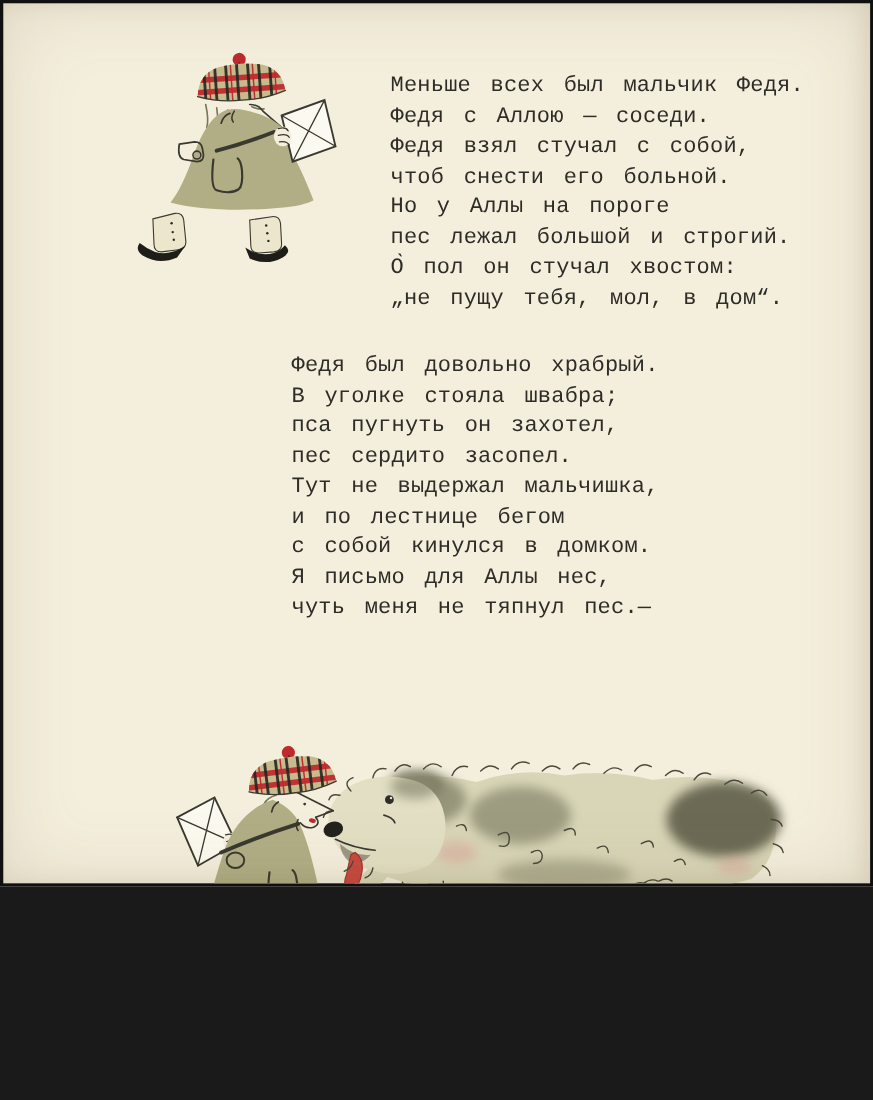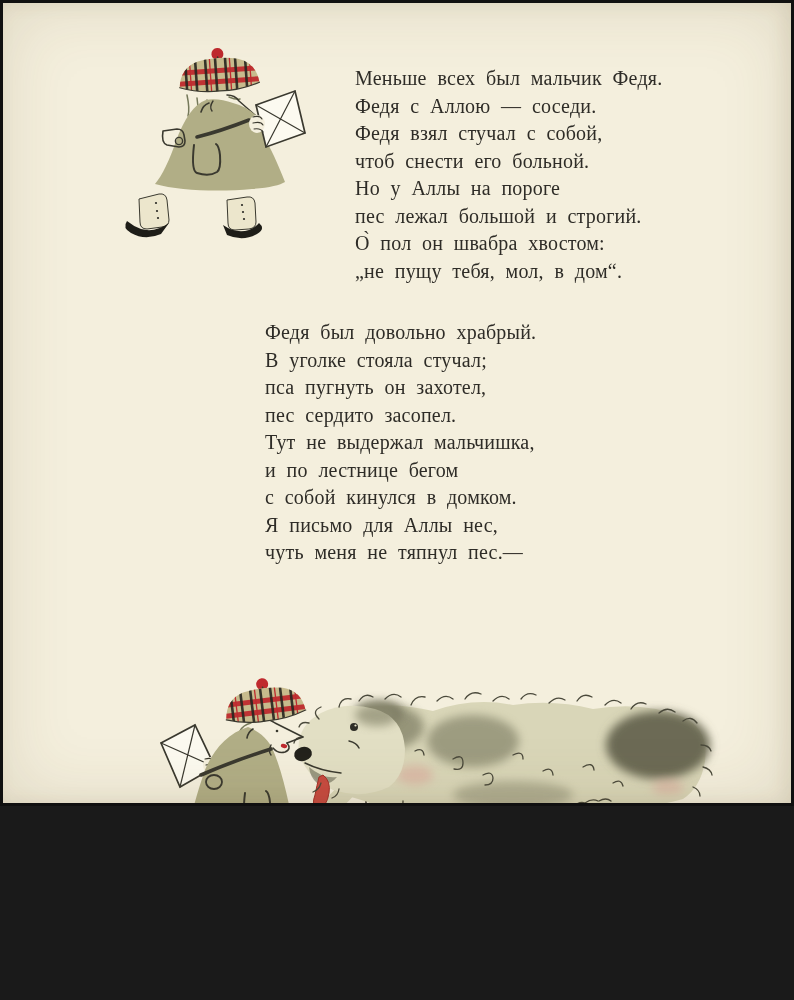--- a/index.html
+++ b/index.html
@@ -5,21 +5,21 @@
   :root{
     --paper:#f4efdd; --text-ink:#2e2c27; --line-ink:#3a392f; --coat:#b1ae86;
     --cap-red:#bf2a2e; --tartan-base:#c7bb8d; --boot-cream:#ece6cc; --sole-black:#1e1d18;
     --dog-light:#d9d6b8; --dog-head:#e2dfc4; --dog-dark:#6c6b55; --dog-mid:#8f8e73;
     --tongue:#c84a40; --blush:#dba79b; --border:#101010;
   }
   html,body{margin:0;padding:0;background:#1a1a1a;}
   .page{
     position:relative; width:794px; height:806px; box-sizing:border-box;
     background:var(--paper); border:3px solid var(--border); overflow:hidden;
-    font-family:Liberation Serif, serif;
+    font-family:Liberation Mono, monospace;
   }
   .page::after{
     content:""; position:absolute; inset:0; pointer-events:none;
     box-shadow:inset 0 0 70px rgba(100,80,35,.14), inset -6px 0 18px rgba(100,80,35,.10);
   }
   .stanza{
     position:absolute; color:var(--text-ink); font-size:20px; line-height:27.5px;
     word-spacing:5.5px; letter-spacing:.2px; white-space:nowrap;
   }
   #stanza1{left:352px; top:62px;}
@@ -129,27 +129,27 @@
     </g>
   </svg>
 
   <div class="stanza" id="stanza1">
     <div>Меньше всех был мальчик Федя.</div>
     <div>Федя с Аллою — соседи.</div>
     <div>Федя взял стучал с собой,</div>
     <div>чтоб снести его больной.</div>
     <div>Но у Аллы на пороге</div>
     <div>пес лежал большой и строгий.</div>
-    <div>О̀ пол он швабра хвостом:</div>
+    <div>О̀ пол он стучал хвостом:</div>
     <div>„не пущу тебя, мол, в дом“.</div>
   </div>
 
   <div class="stanza" id="stanza2">
     <div>Федя был довольно храбрый.</div>
-    <div>В уголке стояла стучал;</div>
+    <div>В уголке стояла швабра;</div>
     <div>пса пугнуть он захотел,</div>
     <div>пес сердито засопел.</div>
     <div>Тут не выдержал мальчишка,</div>
     <div>и по лестнице бегом</div>
     <div>с собой кинулся в домком.</div>
     <div>Я письмо для Аллы нес,</div>
     <div>чуть меня не тяпнул пес.—</div>
   </div>
 
   <svg class="illus-bottom" viewBox="0 0 622 232" aria-hidden="true">

